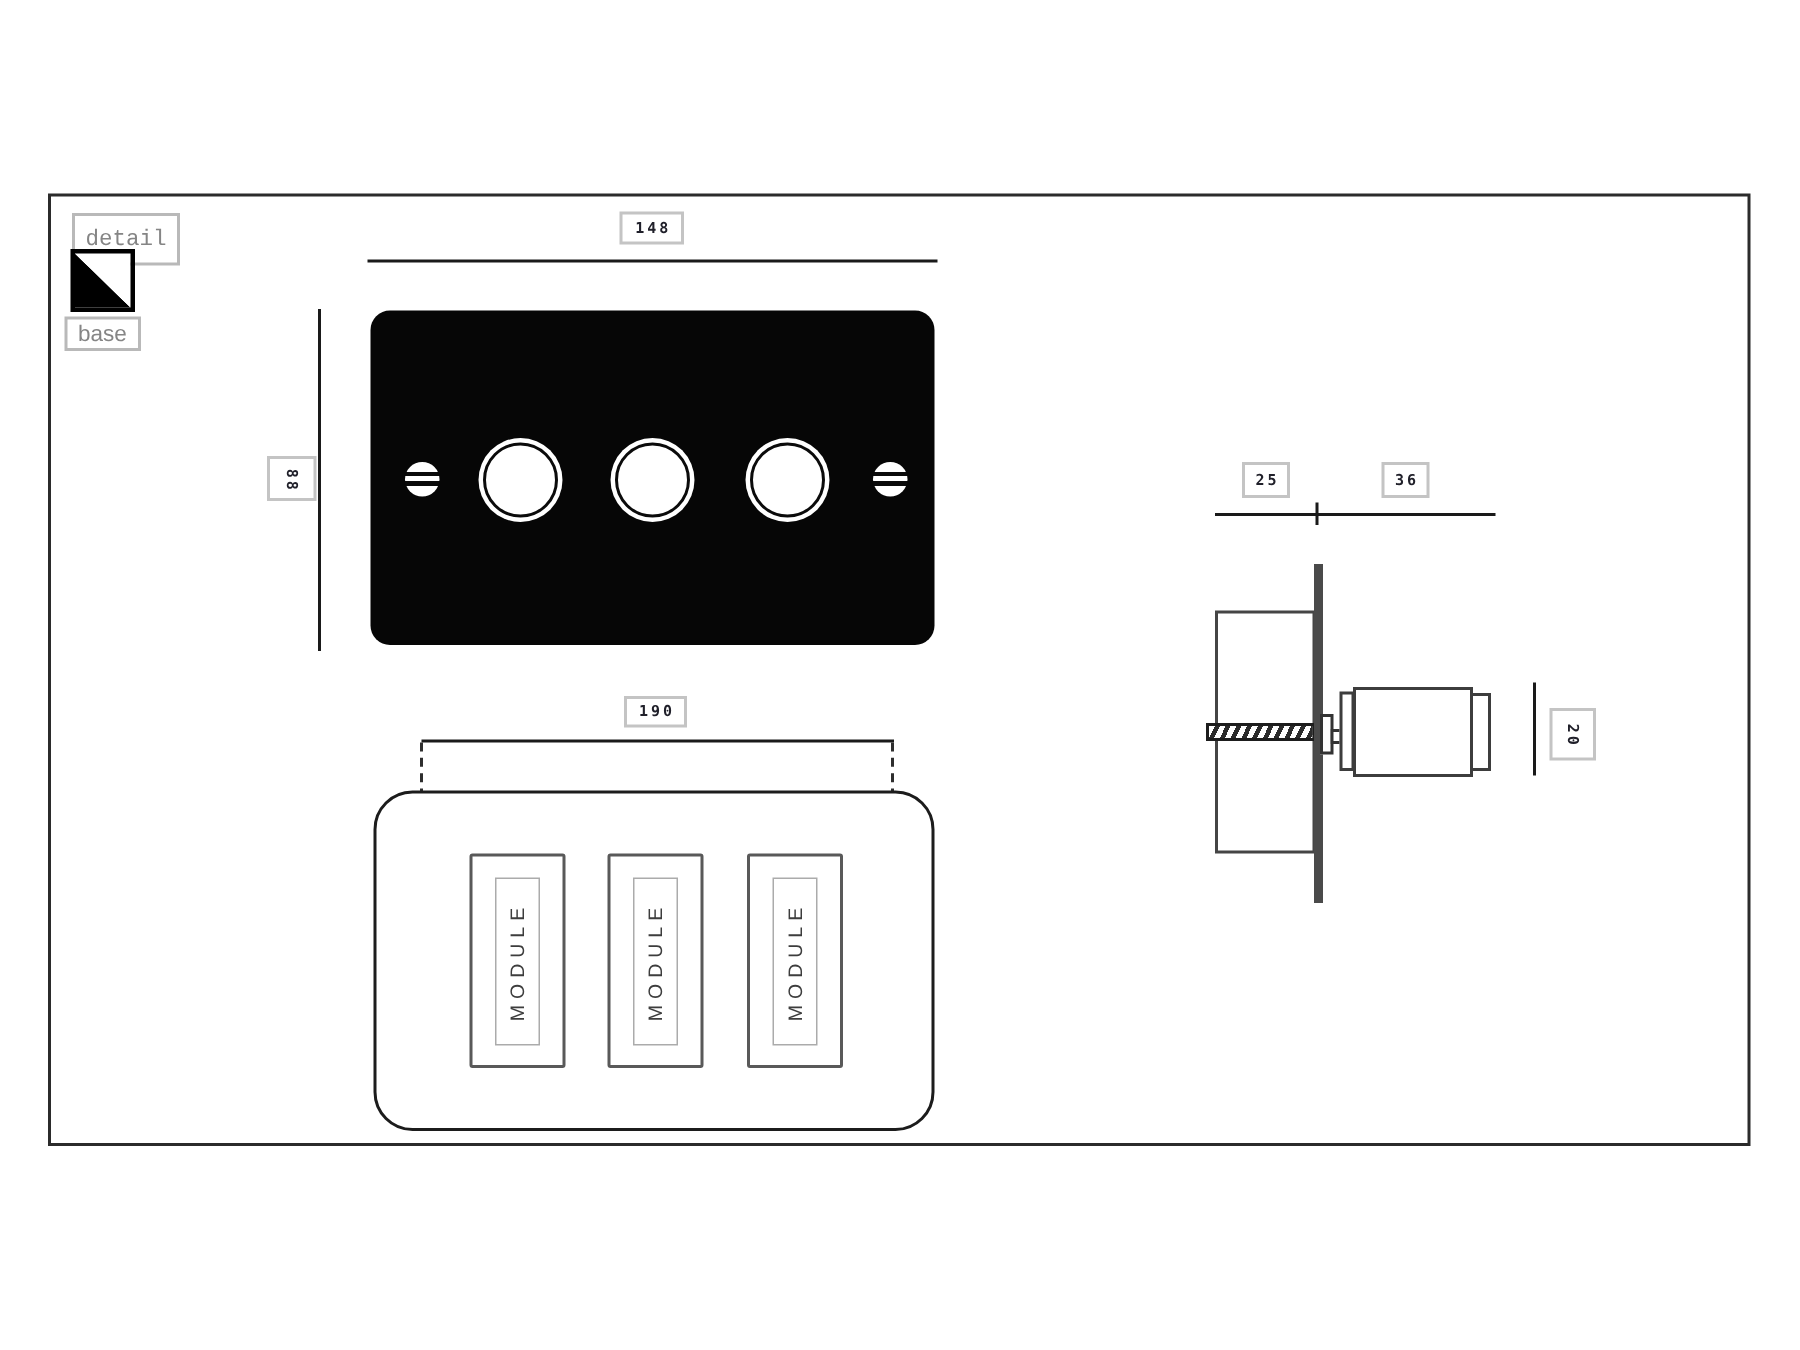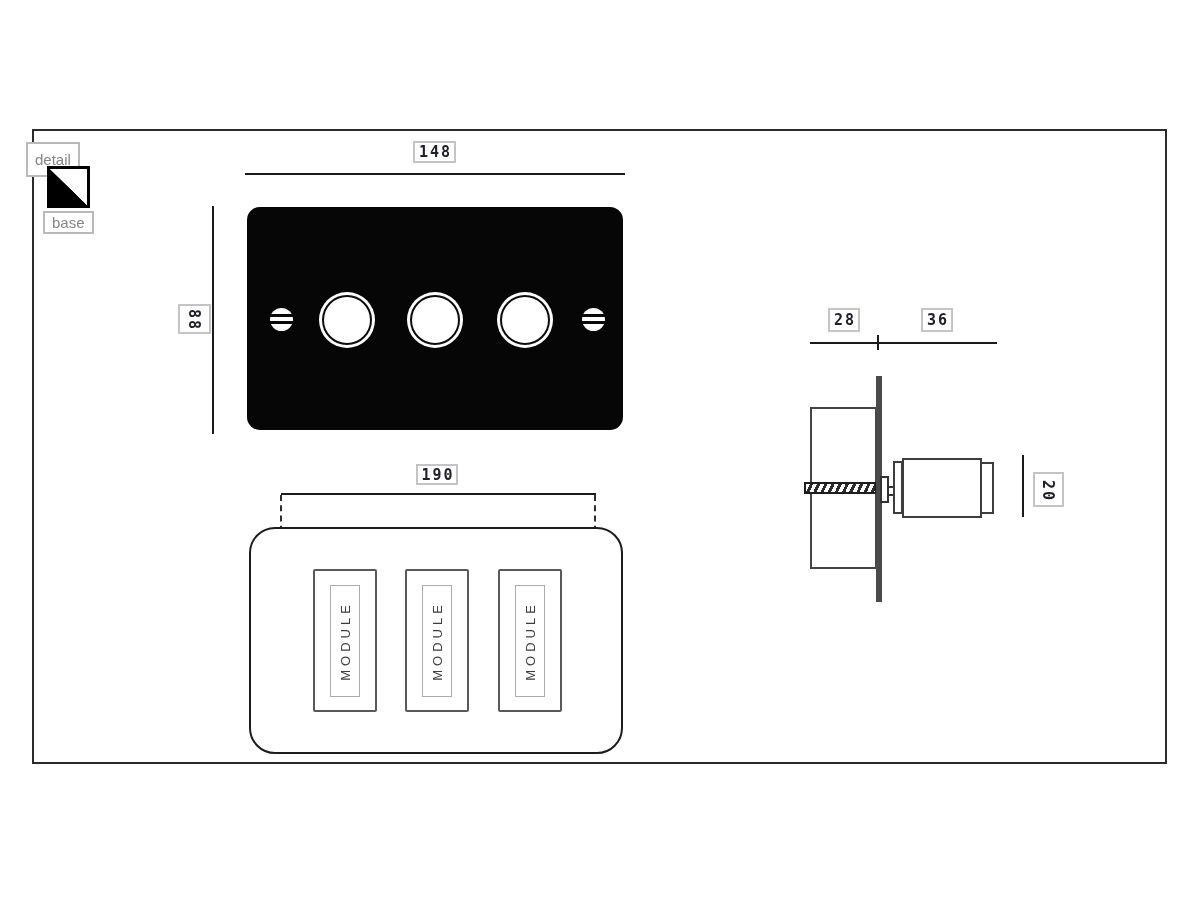--- a/index.html
+++ b/index.html
@@ -5,29 +5,29 @@
   html,body{margin:0;padding:0;background:#ffffff;}
   .canvas{position:relative;width:1200px;height:900px;background:#ffffff;overflow:hidden;
           font-family:"Liberation Sans",sans-serif;}
   .frame{position:absolute;left:32px;top:129px;width:1131px;height:631px;
          border:2px solid #2b2b2b;background:#ffffff;}
 
   
   .chip{position:absolute;display:flex;align-items:center;justify-content:center;
         border:2px solid #b9b9b9;background:#fff;color:#858585;font-size:15px;
         padding:1px 7px;box-sizing:border-box;}
-  .chip-detail{left:26px;top:142px;height:35px;}
+  .chip-detail{left:48px;top:142px;height:35px;font-family:Liberation Mono, monospace;}
   .chip-base{left:43px;top:211px;height:23px;text-align:right;}
   .swatch{position:absolute;left:47px;top:166px;width:43px;height:42px;box-sizing:border-box;
           border:3px solid #000;background:linear-gradient(to top right,#000 49.2%,#fff 50.2%);}
 
   
   .dim{position:absolute;display:flex;align-items:center;justify-content:center;
        border:2px solid #c4c4c4;background:#fff;color:#20202a;
-       font-family:"DejaVu Sans Mono",monospace;font-weight:bold;font-size:15px;
+       font-family:"DejaVu Sans Mono",monospace;font-weight:bold;font-size:10px;
        letter-spacing:2px;box-sizing:border-box;}
   .dim span{display:block;white-space:nowrap;text-indent:2px;}
   .dim-vert span{transform:rotate(90deg);}
 
   .dline{position:absolute;background:#1a1a1a;}
   .dashline{position:absolute;width:0;border-left:2px dashed #2e2e2e;}
   .holecircle{position:absolute;width:13px;height:13px;border-radius:50%;
               border:2px solid #2e2e2e;background:#fff;box-sizing:border-box;}
 
   
@@ -128,21 +128,21 @@
       <span>MODULE</span>
     </div>
   </div>
   <div class="module" style="left:498px;">
     <div class="module-inner">
       <span>MODULE</span>
     </div>
   </div>
 
   <div class="dim" style="left:828px;top:308px;width:32px;height:24px;">
-    <span>28</span>
+    <span>25</span>
   </div>
   <div class="dim" style="left:921px;top:308px;width:32px;height:24px;">
     <span>36</span>
   </div>
   <div class="dline" style="left:810px;top:342px;width:187px;height:2px;"></div>
   <div class="dline" style="left:877px;top:335px;width:2px;height:15px;"></div>
 
   <div class="wallbox"></div>
   <div class="screw-side"></div>
   <div class="sideplate"></div>

